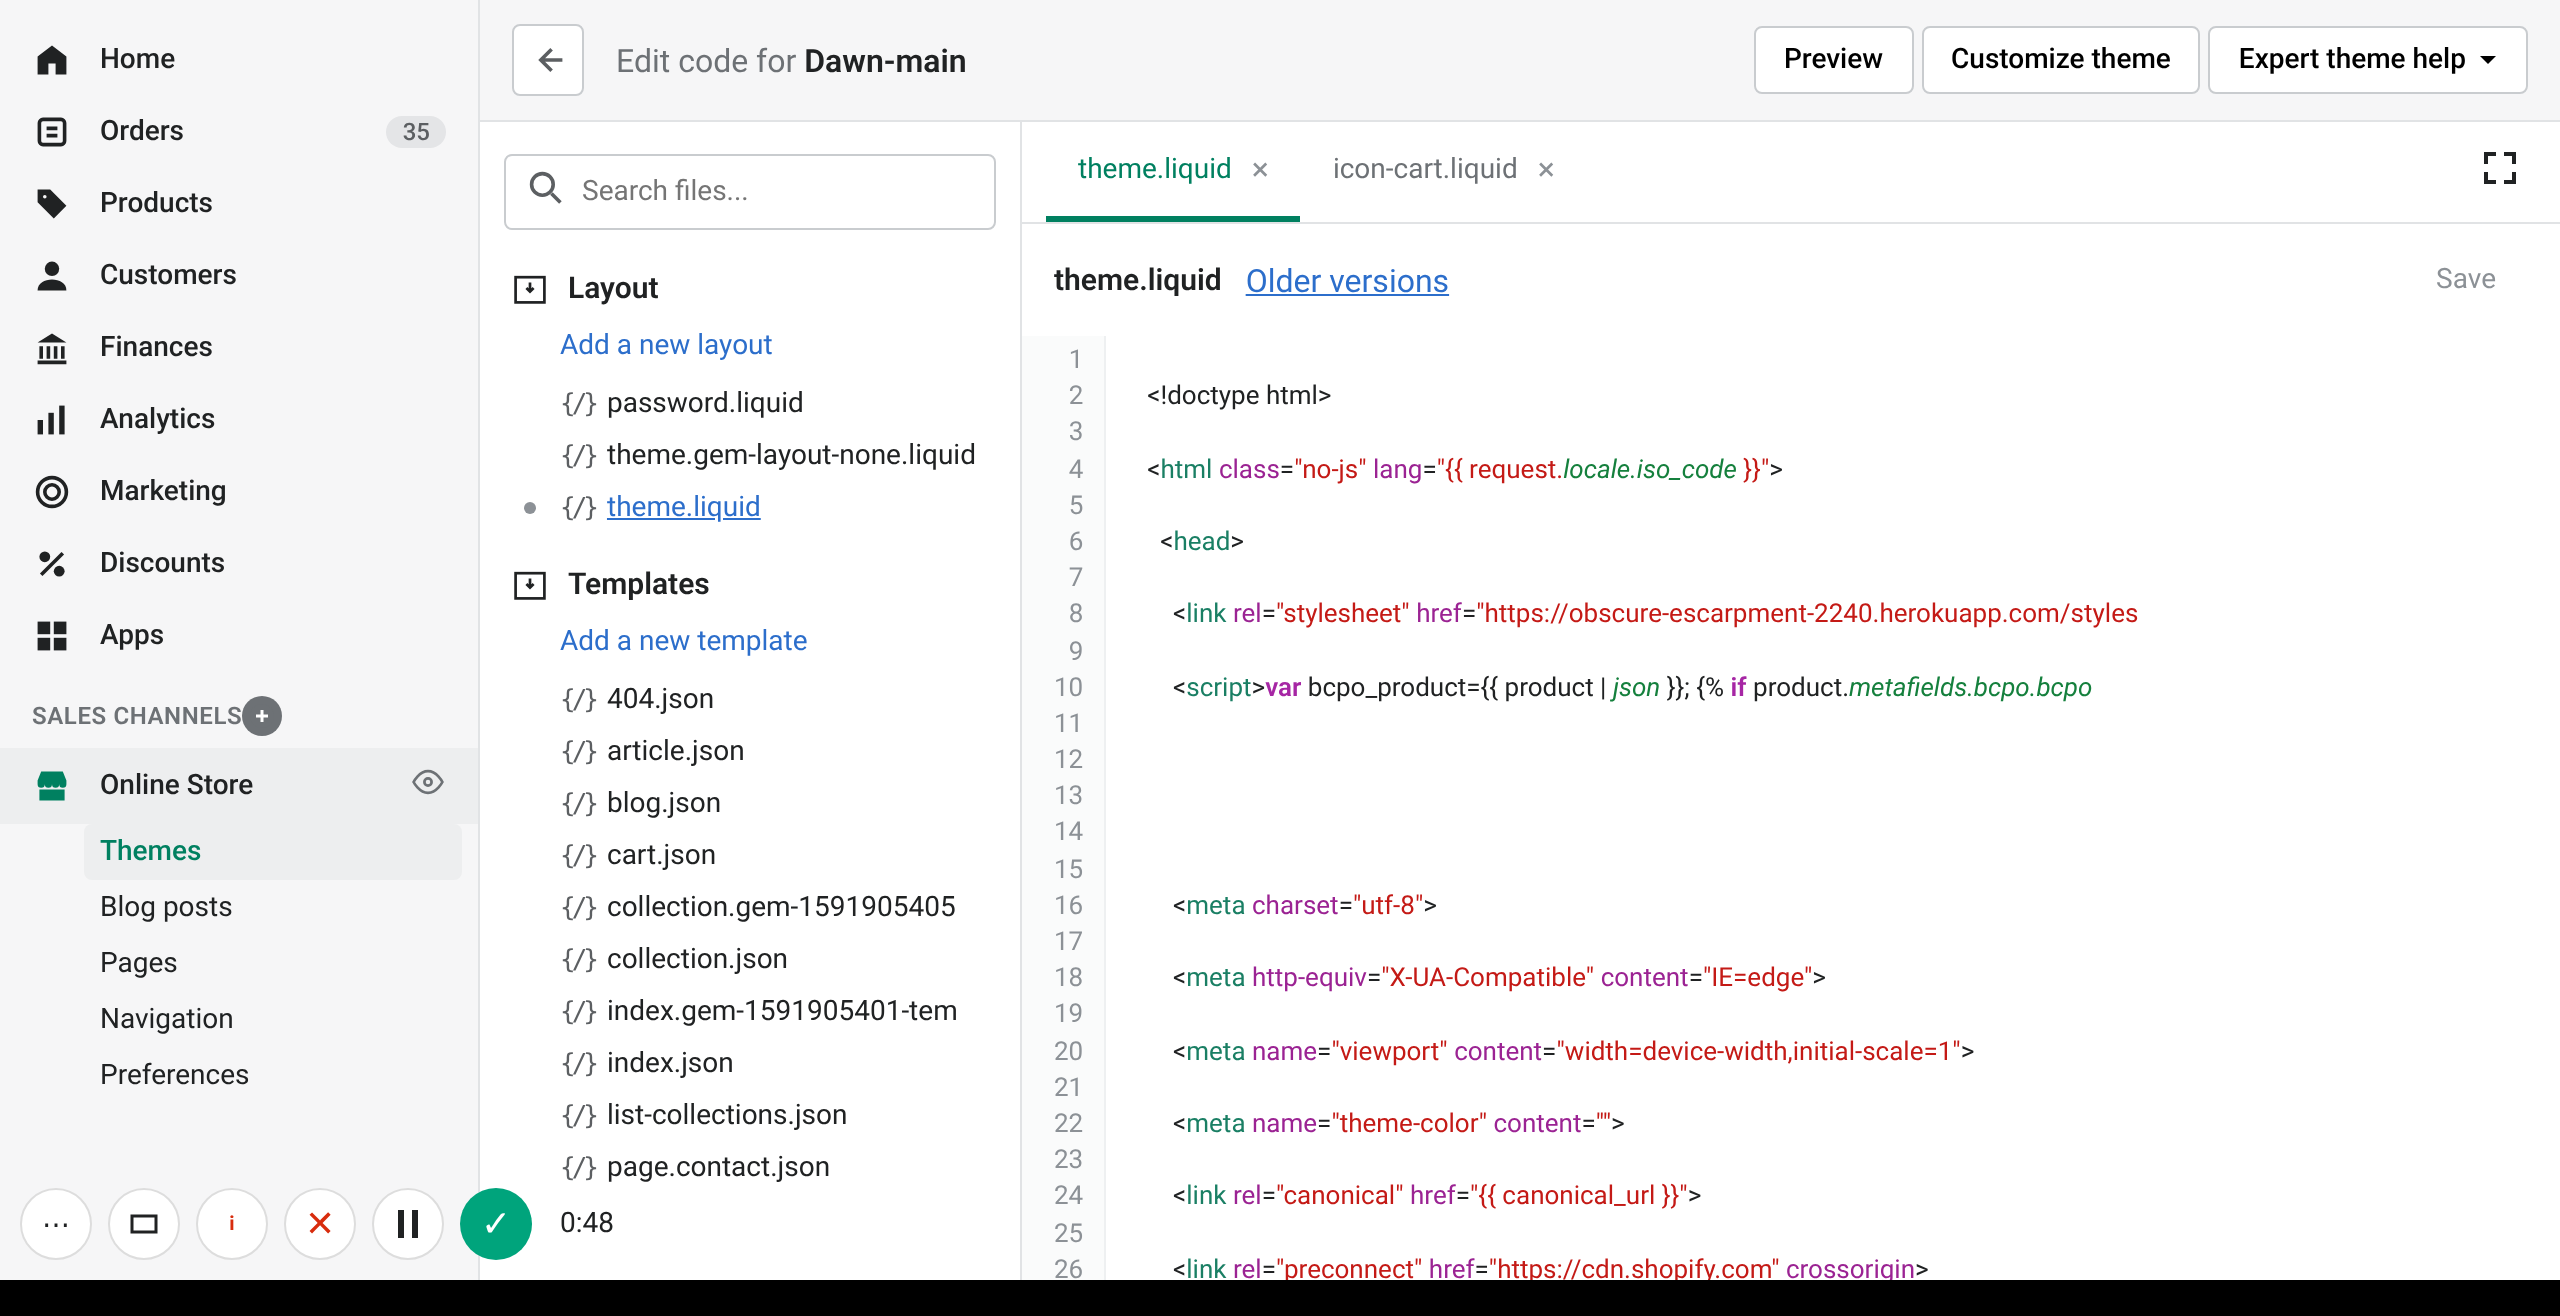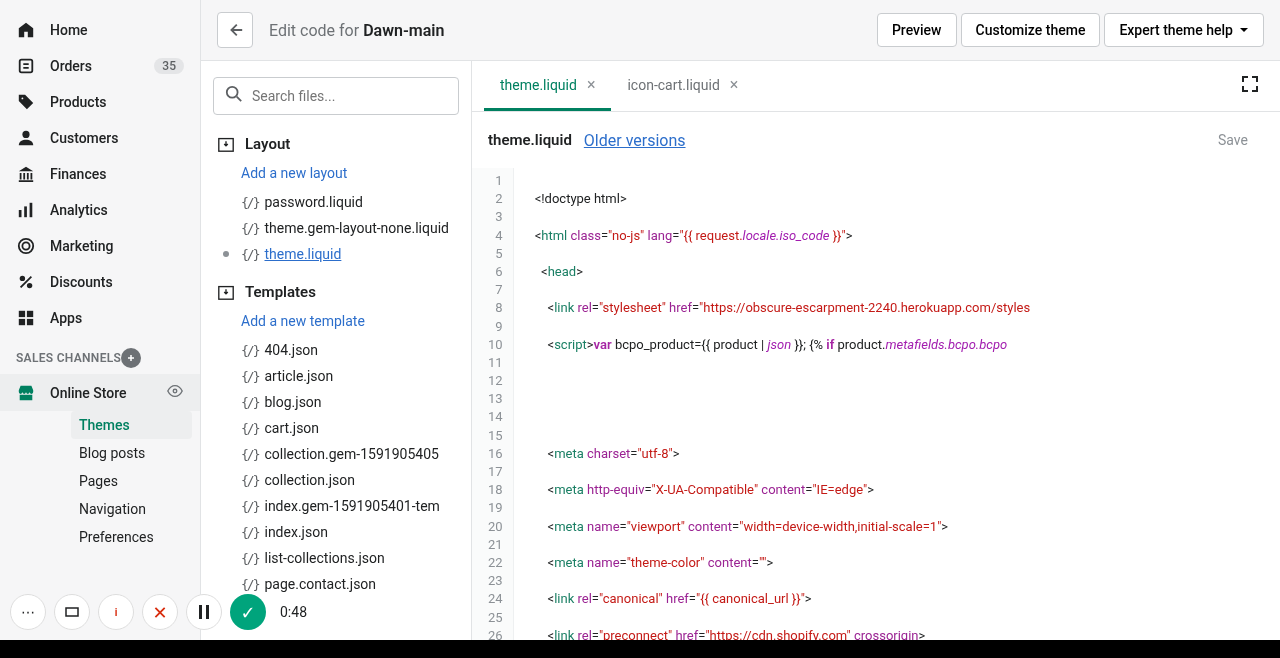--- a/index.html
+++ b/index.html
@@ -1,25 +1,25 @@
 <!DOCTYPE html>
 <html><head>
 <meta charset="utf-8">
 <style>
 * { margin: 0; padding: 0; box-sizing: border-box; font-family: -apple-system, BlinkMacSystemFont, "Segoe UI", Roboto, sans-serif; }
 body { background: #f6f6f7; color: #202223; overflow: hidden; width: 1280px; height: 658px; }
 
 .app { display: flex; width: 100%; height: 100%; }
 
 
-.sidebar { width: 201px; background: #f6f6f7; border-right: 1px solid #e1e3e5; padding: 12px 0; flex-shrink: 0; display: flex; flex-direction: column; }
+.sidebar { width: 240px; background: #f6f6f7; border-right: 1px solid #e1e3e5; padding: 12px 0; flex-shrink: 0; display: flex; flex-direction: column; }
 .nav-item { display: flex; align-items: center; padding: 8px 16px; cursor: pointer; font-size: 14px; font-weight: 500; color: #202223; gap: 14px; }
 .nav-item .icon { width: 20px; height: 20px; display: flex; align-items: center; justify-content: center; }
 .nav-item .badge { margin-left: auto; background: #e4e5e7; color: #5c5f62; border-radius: 10px; padding: 1px 8px; font-size: 12px; font-weight: 500; }
-.nav-sub { padding-left: 79px; }
+.nav-sub { padding-left: 50px; }
 .nav-sub .nav-item { padding: 6px 16px 6px 0; font-weight: 400; }
 .nav-sub .nav-item.active { background: #edeeef; border-radius: 4px; margin: 0 8px 0 -8px; padding-left: 8px; color: #008060; font-weight: 500; }
 .nav-item.sel { background: #edeeef; }
 .nav-section-label { padding: 12px 16px 6px; font-size: 12px; font-weight: 600; color: #6d7175; letter-spacing: 0.3px; display: flex; align-items: center; }
 .nav-section-label .plus { width: 20px; height: 20px; background: #6d7175; border-radius: 50%; display: flex; align-items: center; justify-content: center; color: #fff; font-size: 14px; }
 .nav-item .eye { margin-left: auto; color: #6d7175; }
 
 
 .main { flex: 1; display: flex; flex-direction: column; background: #fff; overflow: hidden; }
 
@@ -61,21 +61,21 @@
 .editor-header .save { margin-left: auto; padding: 6px 16px; color: #8c9196; font-size: 14px; }
 .code { flex: 1; display: flex; overflow: auto; font-family: "SF Mono", Monaco, Consolas, monospace; font-size: 13px; line-height: 1.4; }
 .gutter { background: #fafbfb; color: #8c9196; text-align: right; padding: 4px 10px 4px 16px; user-select: none; border-right: 1px solid #eef0f1; }
 .gutter div { height: 18.2px; }
 .code-body { padding: 4px 8px; white-space: pre; margin-left: 13px; }
 .code-body div { height: 18.2px; }
 .tok-tag { color: #1a7f64; }
 .tok-attr { color: #9b2393; }
 .tok-str { color: #c41a16; }
 .tok-kw { color: #a626a4; font-weight: 600; }
-.tok-var { color: #a21caf; font-style: italic; }
+.tok-var { color: #15803d; font-style: italic; }
 
 
 .bottom-bar { position: fixed; bottom: 0; left: 0; right: 0; height: 18px; background: #000; }
 .controls { position: fixed; bottom: 28px; left: 10px; display: flex; align-items: center; gap: 8px; }
 .ctrl { width: 36px; height: 36px; border-radius: 50%; display: flex; align-items: center; justify-content: center; font-size: 14px; cursor: pointer; }
 .ctrl.more { background: #fff; border: 1px solid #ddd; }
 .ctrl.note { background: #fff; border: 1px solid #ddd; }
 .ctrl.down { background: #fff; border: 1px solid #ddd; color: #d82c0d; font-size: 10px; font-weight: bold; }
 .ctrl.x { background: #fff; border: 1px solid #ddd; color: #d82c0d; font-size: 18px; }
 .ctrl.pause { background: #fff; border: 1px solid #ddd; }

